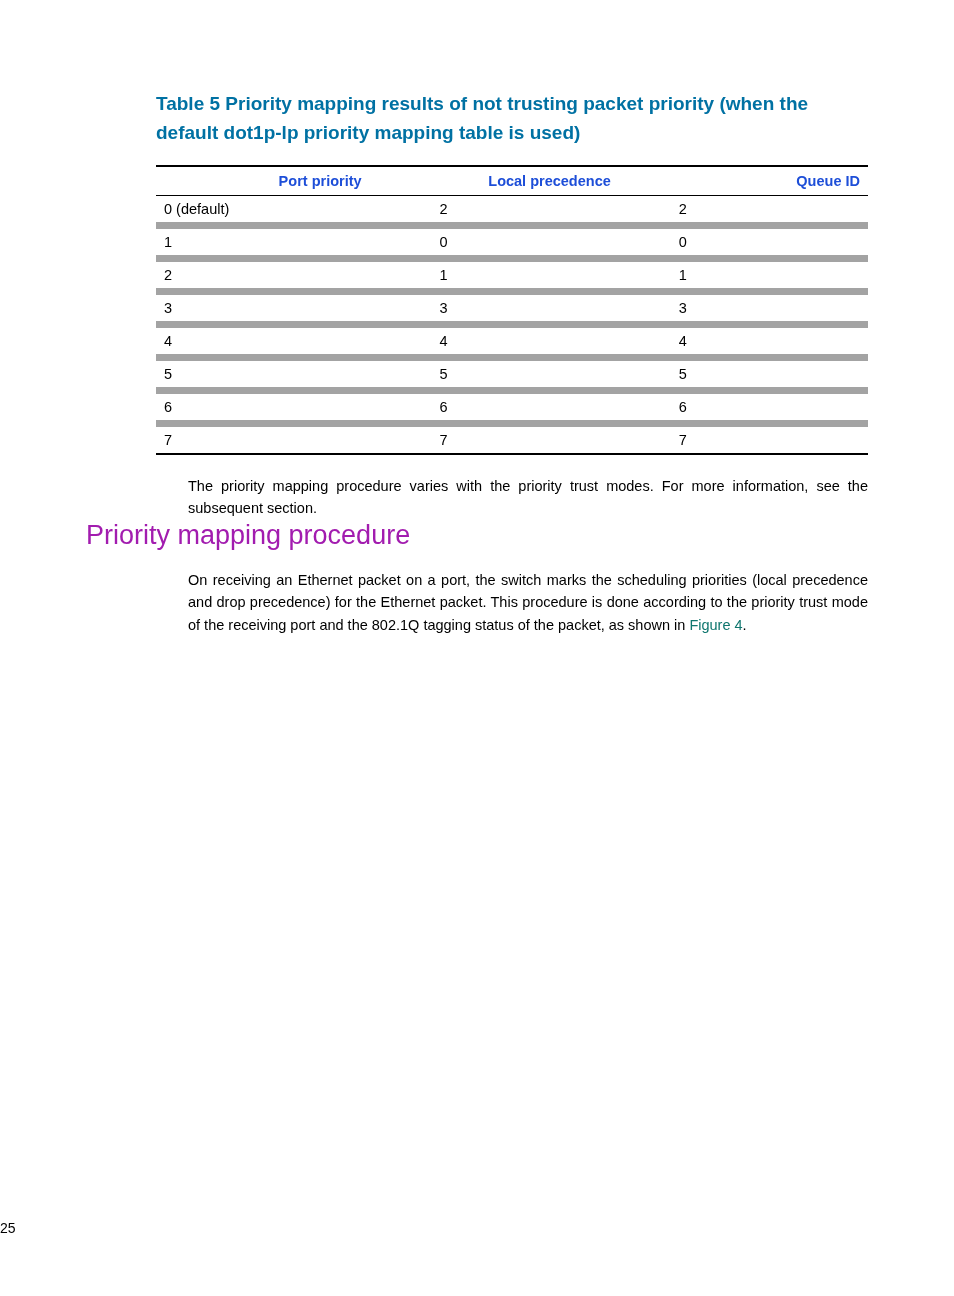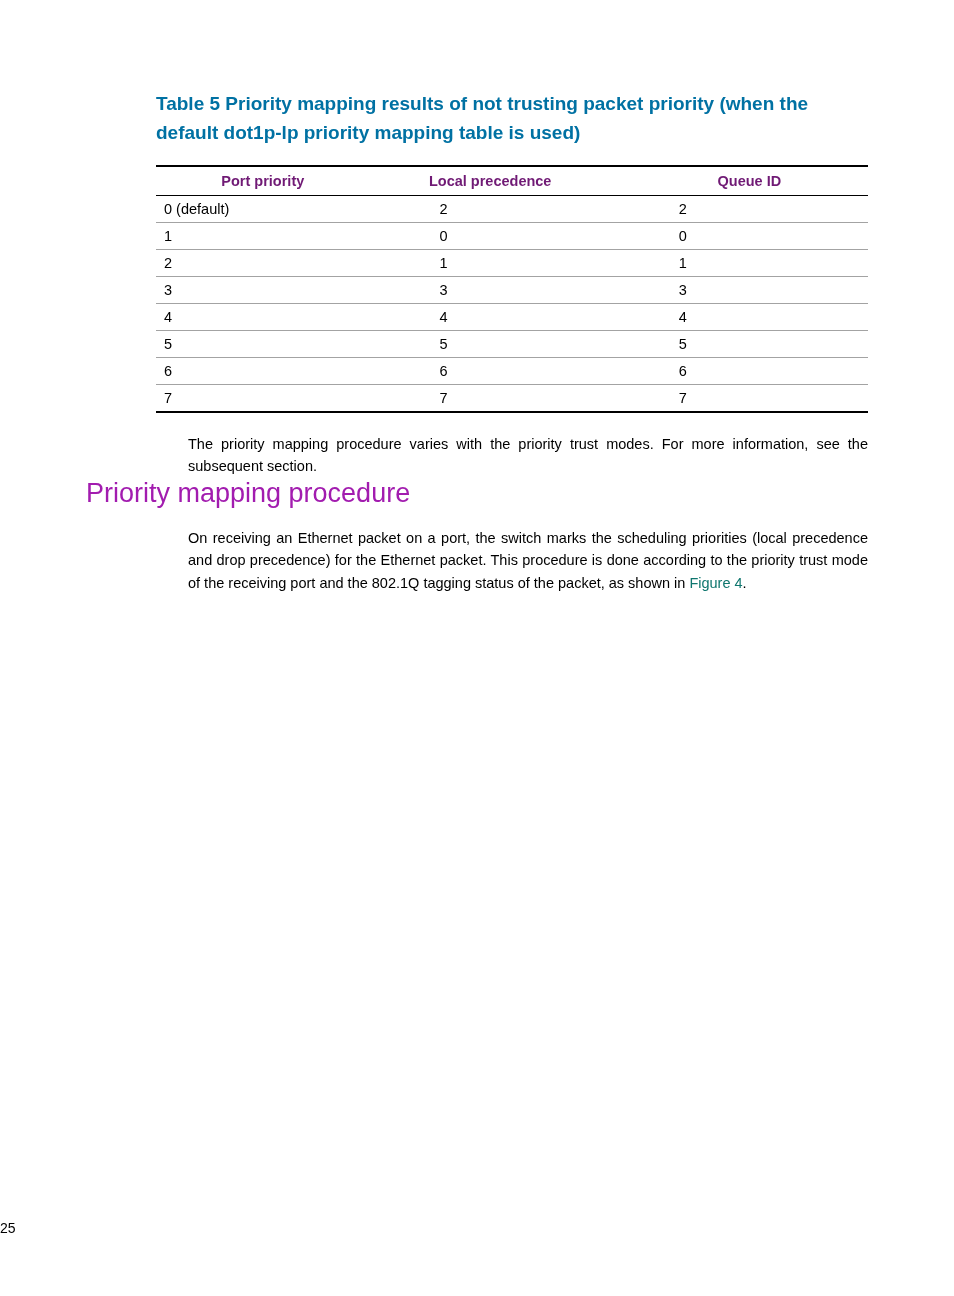--- a/index.html
+++ b/index.html
@@ -33,29 +33,29 @@
       border-collapse: collapse;
       width: calc(100% - 70px);
     }
     
     .priority-table thead tr {
       border-top: 2px solid #000;
       border-bottom: 1.5px solid #000;
     }
     
     .priority-table th {
-      text-align: center;
+      text-align: right;
       font-weight: bold;
       font-size: 14.5px;
       padding: 6px 8px;
-      color: #701a75;
+      color: #1d4ed8;
     }
     
     .priority-table tbody tr {
-      border-bottom: 1px solid #a3a3a3;
+      border-bottom: 7px solid #a3a3a3;
     }
     
     .priority-table tbody tr:last-child {
       border-bottom: 2px solid #000;
     }
     
     .priority-table td {
       font-size: 14.5px;
       padding: 5px 8px;
       color: #000;

